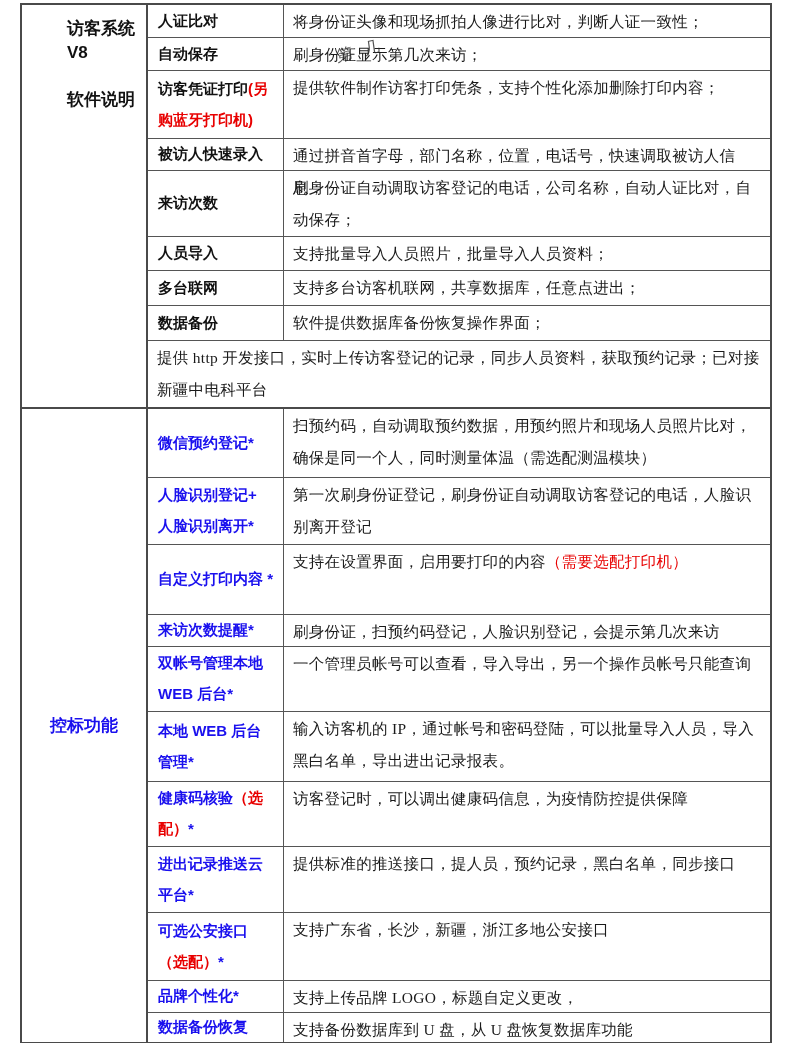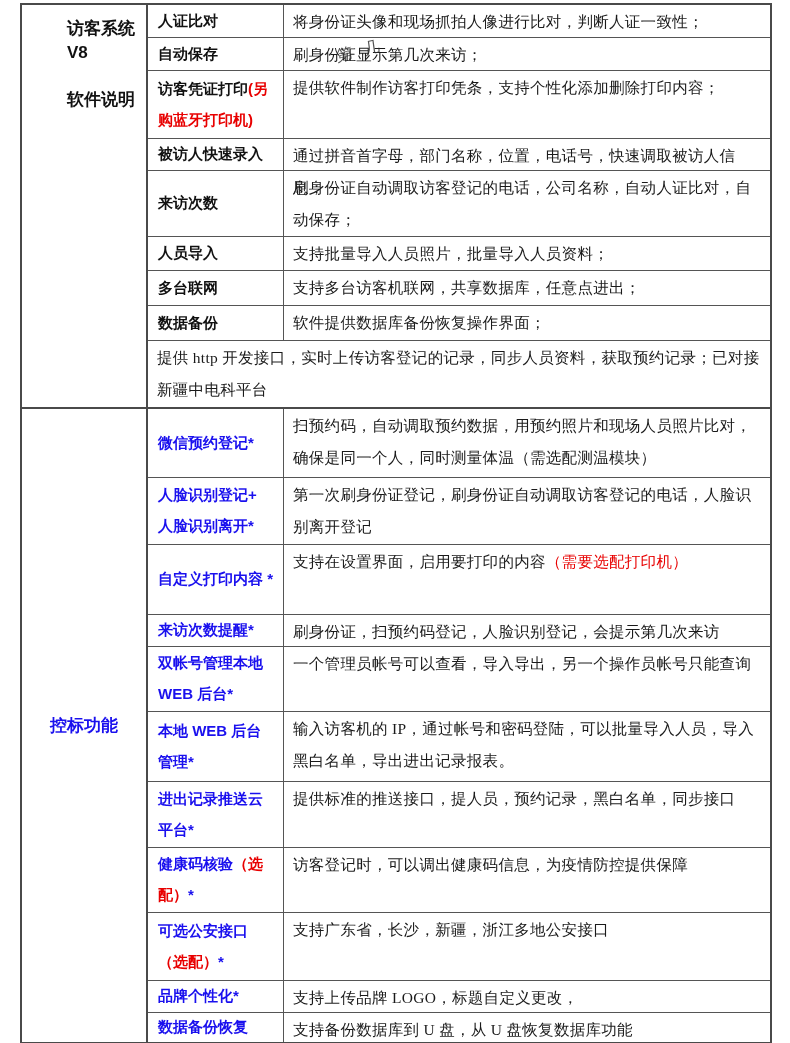--- a/index.html
+++ b/index.html
@@ -222,38 +222,38 @@
 
       <div class="t-row" style="height:70px">
         <div class="label-cell">
             <div class="label-text"><span>本地 WEB 后台 管理*</span></div>
           </div>
         <div class="desc-cell">
             <div class="desc-text"><span>输入访客机的 IP，通过帐号和密码登陆，可以批量导入人员，导入黑白名单，导出进出记录报表。</span></div>
           </div>
       </div>
 
+      <div class="t-row" style="height:65px">
+        <div class="label-cell">
+            <div class="label-text"><span>健康码核验</span><span class="red">（选配）</span><span>*</span></div>
+          </div>
+        <div class="desc-cell">
+            <div class="desc-text"><span>访客登记时，可以调出健康码信息，为疫情防控提供保障</span></div>
+          </div>
+      </div>
+
       <div class="t-row" style="height:66px">
         <div class="label-cell">
             <div class="label-text"><span>进出记录推送云平台*</span></div>
           </div>
         <div class="desc-cell">
             <div class="desc-text"><span>提供标准的推送接口，提人员，预约记录，黑白名单，同步接口</span></div>
           </div>
       </div>
 
-      <div class="t-row" style="height:65px">
-        <div class="label-cell">
-            <div class="label-text"><span>健康码核验</span><span class="red">（选配）</span><span>*</span></div>
-          </div>
-        <div class="desc-cell">
-            <div class="desc-text"><span>访客登记时，可以调出健康码信息，为疫情防控提供保障</span></div>
-          </div>
-      </div>
-
       <div class="t-row" style="height:68px">
         <div class="label-cell">
             <div class="label-text"><span>可选公安接口</span><span class="red">（选配）</span><span>*</span></div>
           </div>
         <div class="desc-cell">
             <div class="desc-text"><span>支持广东省，长沙，新疆，浙江多地公安接口</span></div>
           </div>
       </div>
 
       <div class="t-row" style="height:32px">

